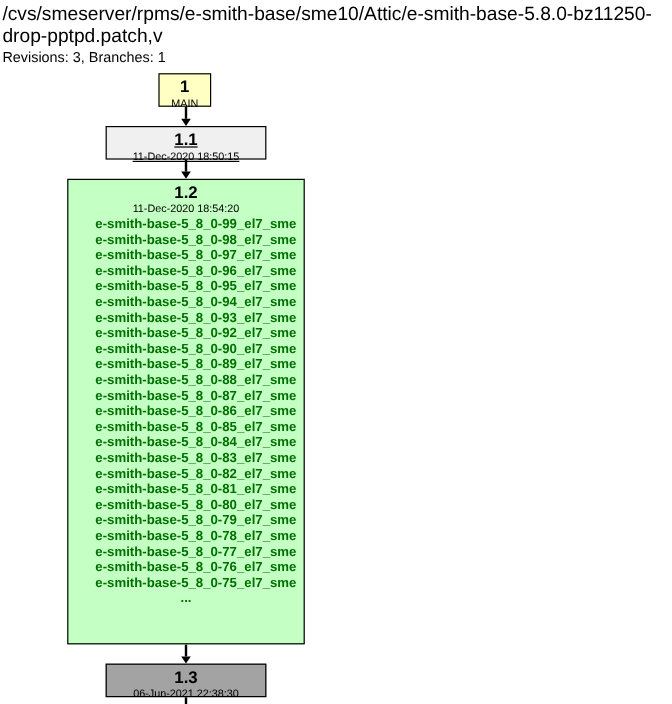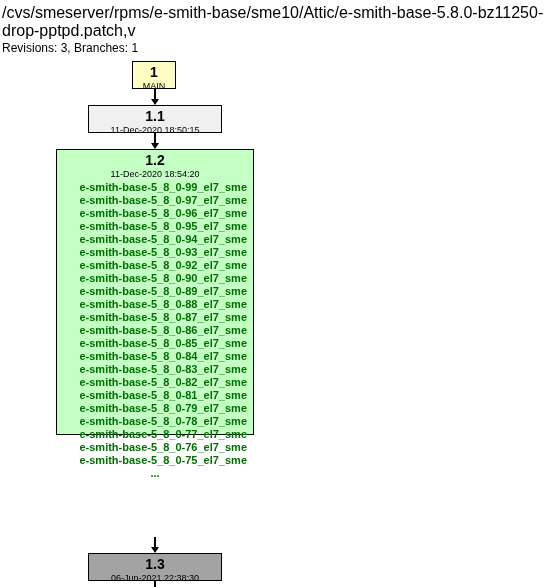--- a/index.html
+++ b/index.html
@@ -44,27 +44,28 @@
     top: 0px;
     width: 44px;
     height: 28px;
   }
   .node-11 {
     background: #f0f0f0;
     left: 88px;
     top: 44px;
     width: 134px;
     height: 28px;
+    text-decoration: underline;
   }
   .node-12 {
     background: #c4ffc4;
     left: 56px;
     top: 88px;
     width: 198px;
-    height: 286px;
+    height: 388px;
     padding-top: 0;
   }
   .node-12 .header-12 {
     padding-top: 2px;
   }
   .tags-list {
     text-align: right;
     font-size: 11px;
     color: #007000;
     font-weight: bold;
@@ -137,36 +138,38 @@
     <div class="small">11-Dec-2020 18:50:15</div>
   </div>
 
   <div class="node node-12">
     <div class="header-12">
       <div class="big">1.2</div>
       <div class="small">11-Dec-2020 18:54:20</div>
     </div>
     <div class="tags-list" id="tags-list">
         <div>e-smith-base-5_8_0-99_el7_sme</div>
+        <div>e-smith-base-5_8_0-98_el7_sme</div>
         <div>e-smith-base-5_8_0-97_el7_sme</div>
         <div>e-smith-base-5_8_0-96_el7_sme</div>
         <div>e-smith-base-5_8_0-95_el7_sme</div>
         <div>e-smith-base-5_8_0-94_el7_sme</div>
         <div>e-smith-base-5_8_0-93_el7_sme</div>
         <div>e-smith-base-5_8_0-92_el7_sme</div>
         <div>e-smith-base-5_8_0-90_el7_sme</div>
         <div>e-smith-base-5_8_0-89_el7_sme</div>
         <div>e-smith-base-5_8_0-88_el7_sme</div>
         <div>e-smith-base-5_8_0-87_el7_sme</div>
         <div>e-smith-base-5_8_0-86_el7_sme</div>
         <div>e-smith-base-5_8_0-85_el7_sme</div>
         <div>e-smith-base-5_8_0-84_el7_sme</div>
         <div>e-smith-base-5_8_0-83_el7_sme</div>
         <div>e-smith-base-5_8_0-82_el7_sme</div>
         <div>e-smith-base-5_8_0-81_el7_sme</div>
+        <div>e-smith-base-5_8_0-80_el7_sme</div>
         <div>e-smith-base-5_8_0-79_el7_sme</div>
         <div>e-smith-base-5_8_0-78_el7_sme</div>
         <div>e-smith-base-5_8_0-77_el7_sme</div>
         <div>e-smith-base-5_8_0-76_el7_sme</div>
         <div>e-smith-base-5_8_0-75_el7_sme</div>
       </div>
     <div class="ellipsis">...</div>
   </div>
 
   <div class="node node-13">

